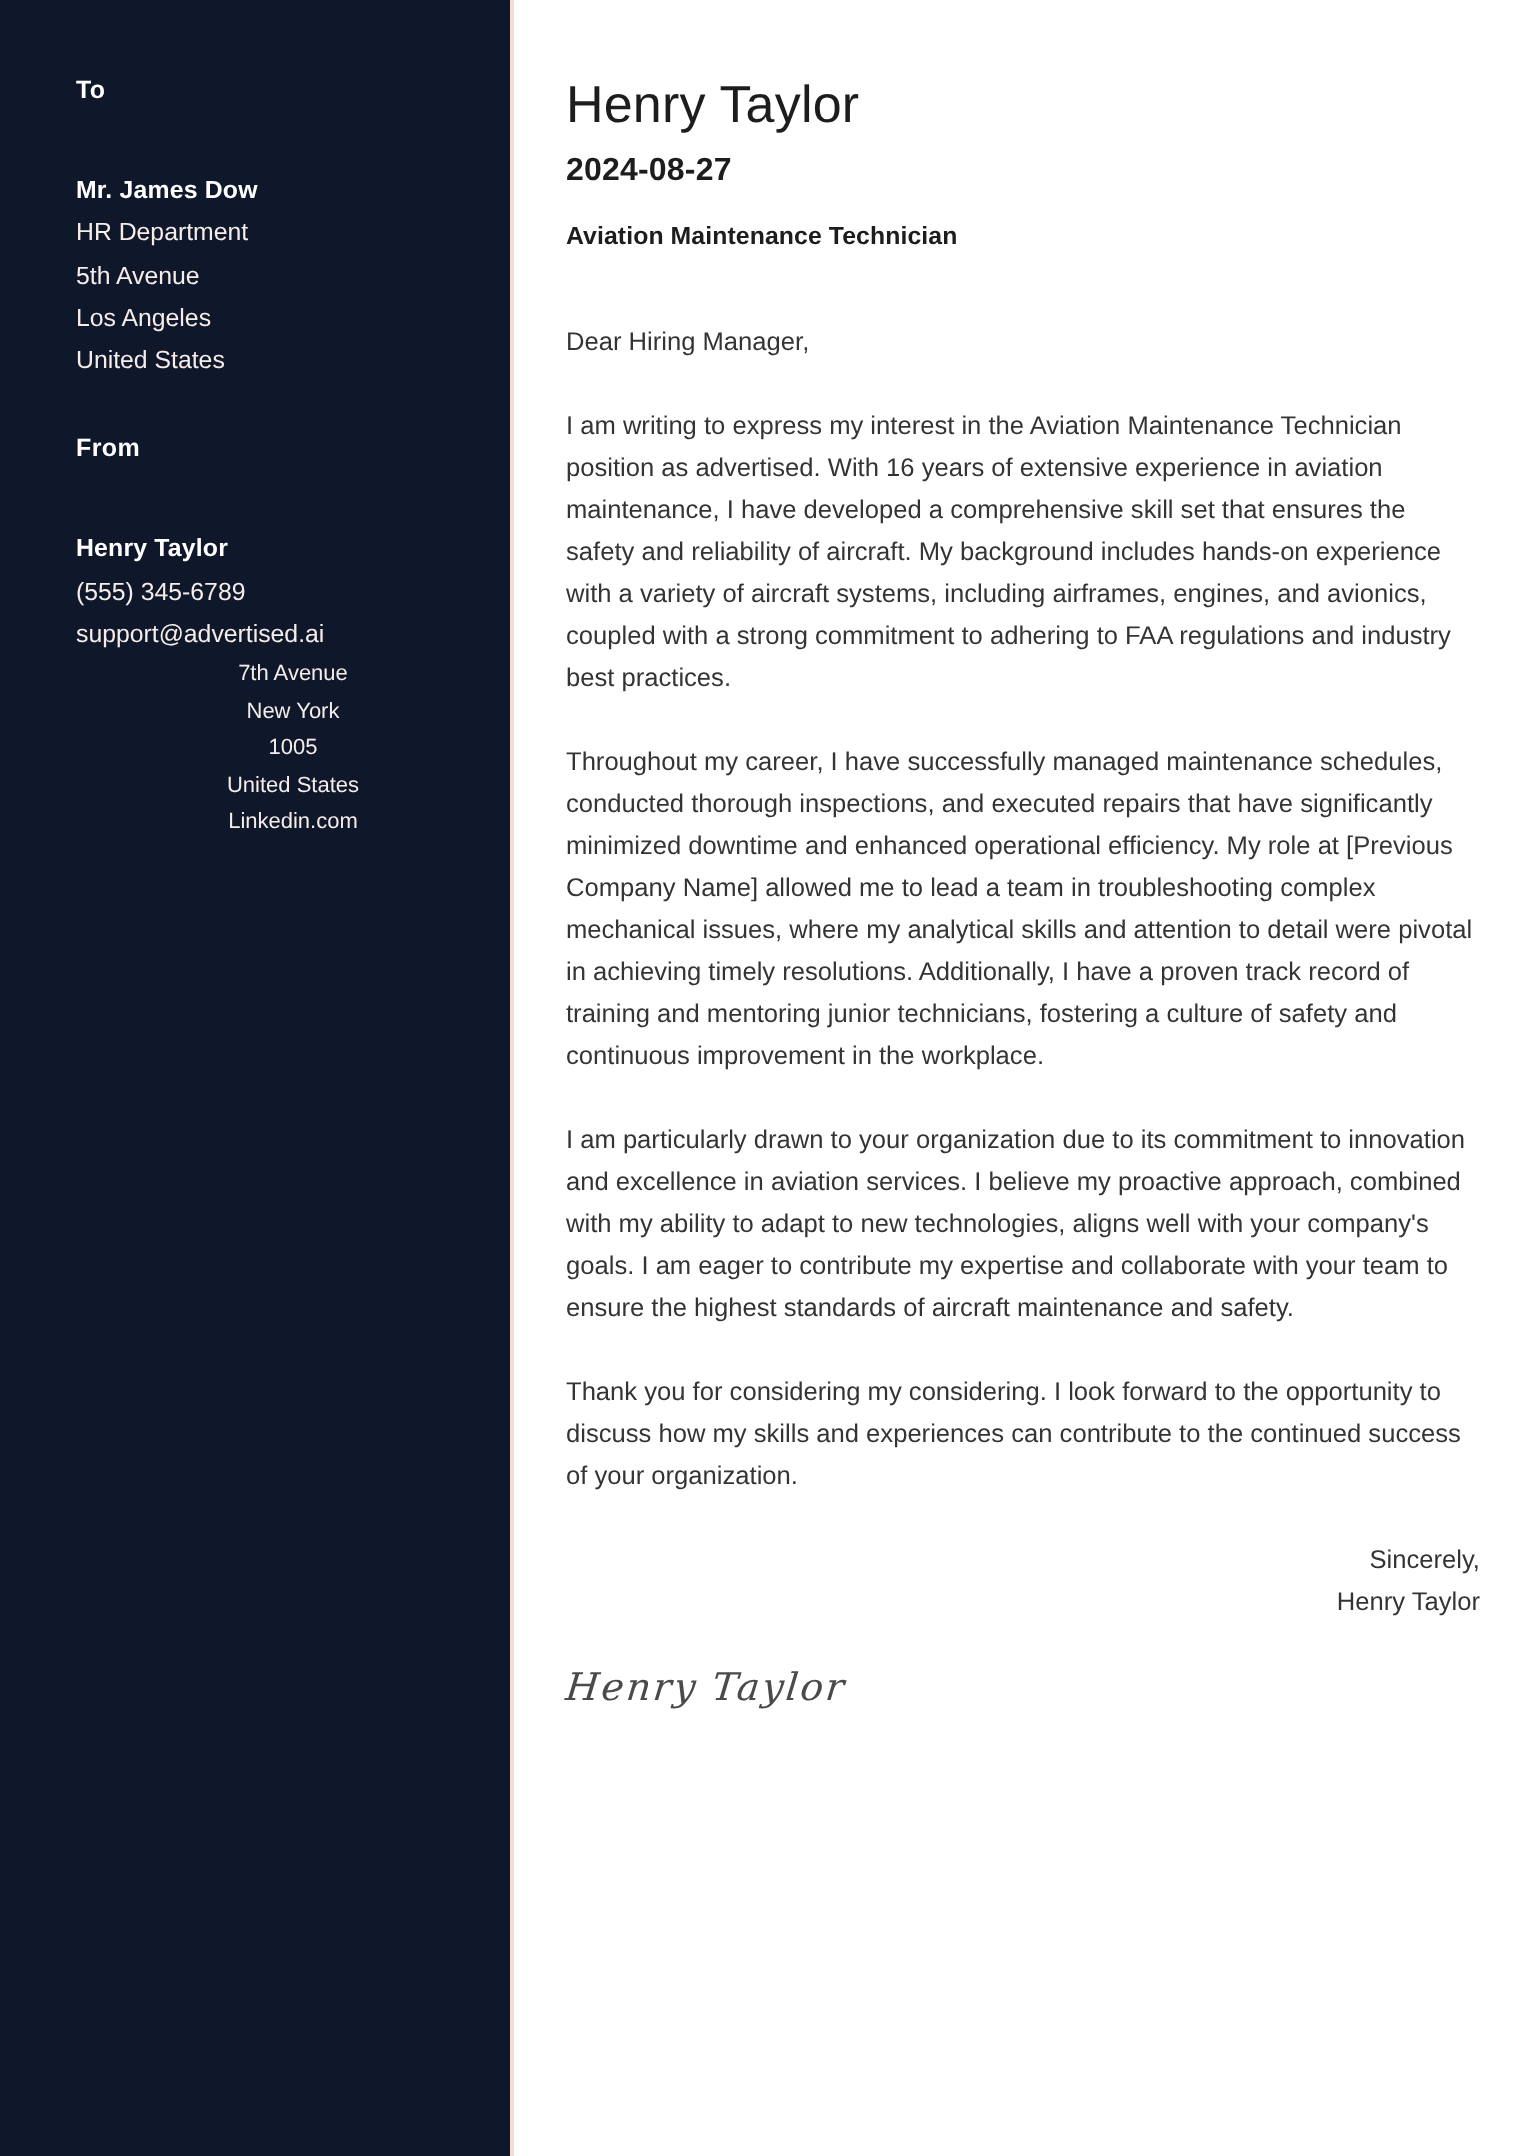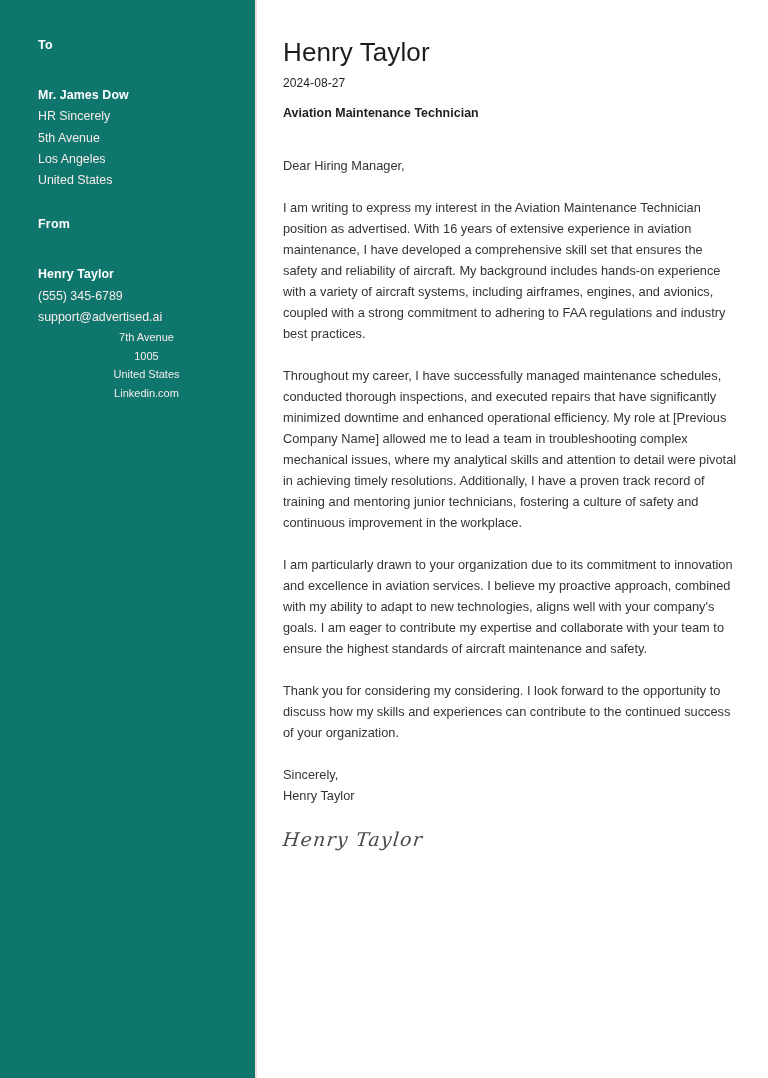--- a/index.html
+++ b/index.html
@@ -19,21 +19,21 @@
     background: #ffffff;
     overflow: hidden;
     display: flex;
   }
 
   
   .sidebar {
     width: 257px;
     min-width: 257px;
     height: 1078px;
-    background: #0f766e;
+    background: #0f172a;
     box-sizing: border-box;
     padding: 38px 0 0 38px;
     color: #ffffff;
     border-right: 2px solid #f3dcd6;
     position: relative;
   }
 
   .side-section-label {
     font-size: 12.5px;
     font-weight: bold;
@@ -82,22 +82,22 @@
   .applicant-name {
     font-size: 26px;
     font-weight: normal;
     color: #1d1d1d;
     letter-spacing: 0.1px;
     margin: 0 0 9px 0;
     line-height: 1.1;
   }
 
   .letter-date {
-    font-size: 12px;
-    font-weight: normal;
+    font-size: 16px;
+    font-weight: bold;
     color: #1d1d1d;
     margin: 0 0 16px 0;
     line-height: 1.2;
     letter-spacing: 0.1px;
   }
 
   .job-title {
     font-size: 12.4px;
     font-weight: bold;
     color: #1d1d1d;
@@ -119,20 +119,21 @@
     line-height: 21px;
     margin: 0 0 21px 0;
     text-align: left;
   }
 
   .closing-line {
     font-size: 12.8px;
     color: #343434;
     line-height: 21px;
     margin: 0;
+    text-align: right;
   }
 
   .closing-block {
     margin-top: 20px;
   }
 
   .signature {
     margin-top: 22px;
     font-family: "DejaVu Serif", serif;
     font-style: italic;
@@ -148,36 +149,37 @@
 <body>
 
 <div class="page">
 
   <aside class="sidebar">
 
     <div>
       <div class="side-section-label">To</div>
       <div class="side-block">
         <div class="side-line strong">Mr. James Dow</div>
-        <div class="side-line">HR Sincerely</div>
+        <div class="side-line">HR Department</div>
         <div class="side-line">5th Avenue</div>
         <div class="side-line">Los Angeles</div>
         <div class="side-line">United States</div>
       </div>
     </div>
 
     <div class="side-gap"></div>
 
     <div>
       <div class="side-section-label">From</div>
       <div class="side-block">
         <div class="side-line strong">Henry Taylor</div>
         <div class="side-line">(555) 345-6789</div>
         <div class="side-line">support@advertised.ai</div>
         <div class="side-line small">7th Avenue</div>
+        <div class="side-line small">New York</div>
         <div class="side-line small">1005</div>
         <div class="side-line small">United States</div>
         <div class="side-line small">Linkedin.com</div>
       </div>
     </div>
 
   </aside>
 
   <main class="main">
 

